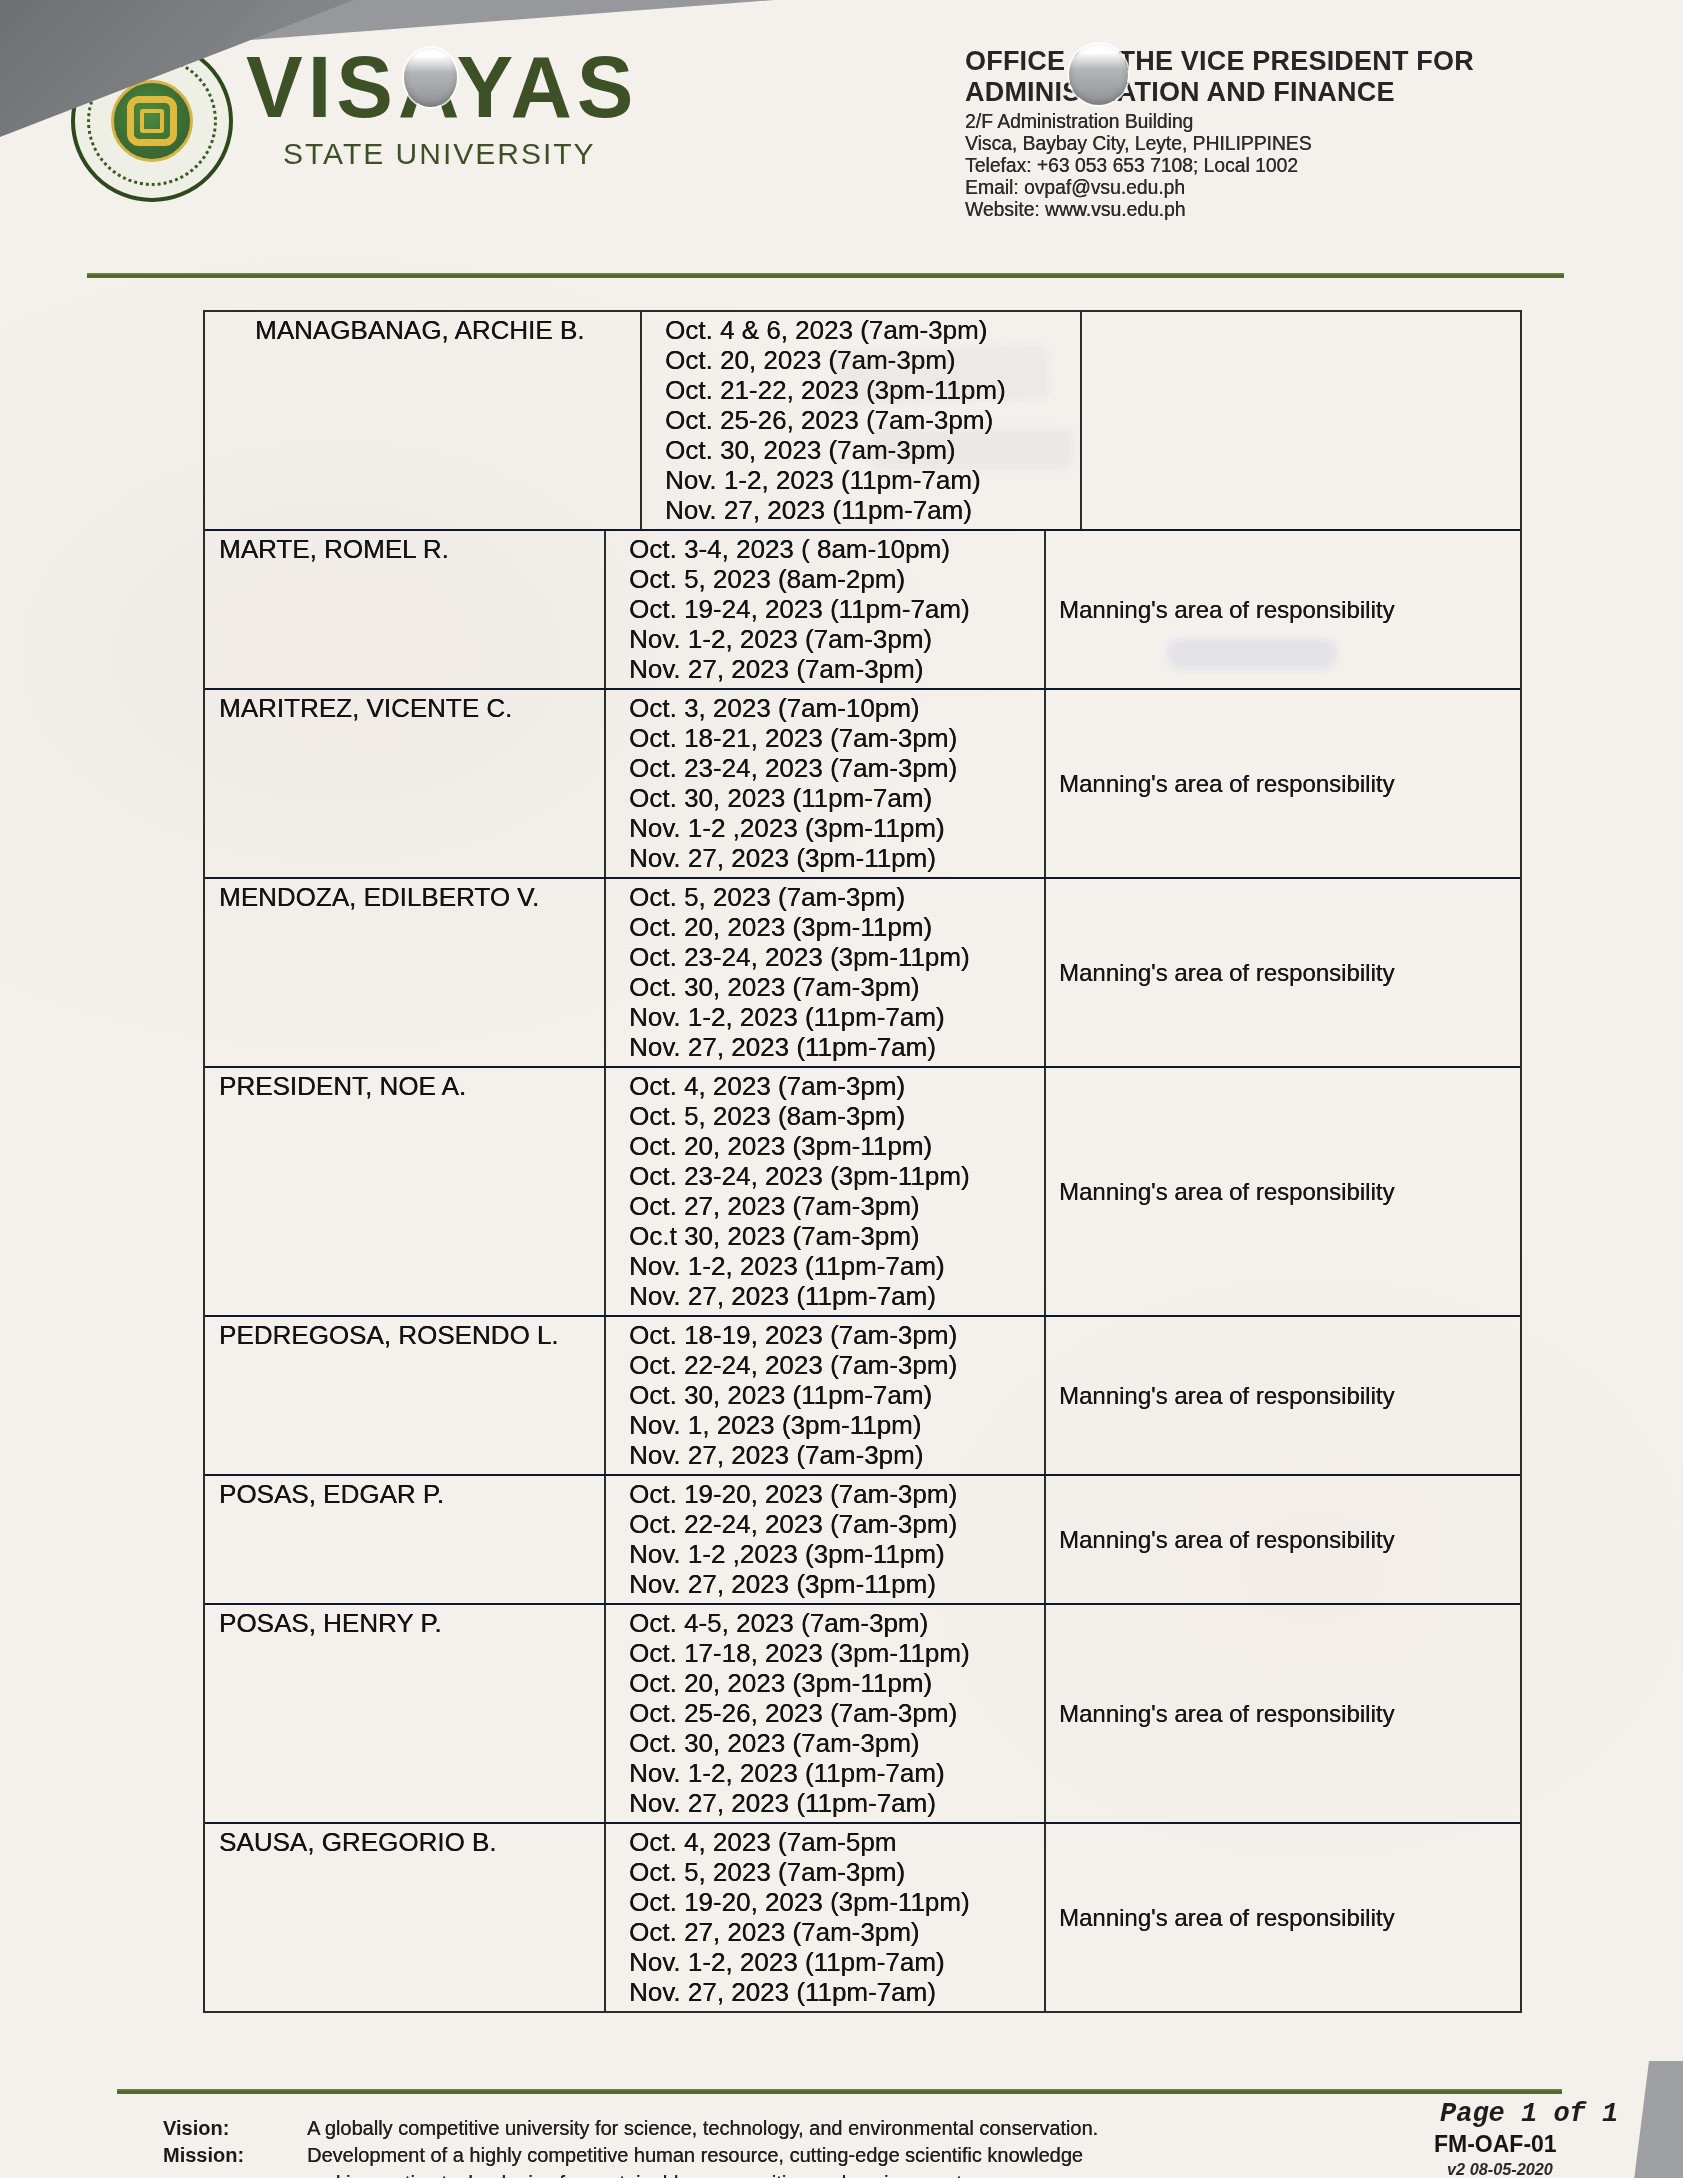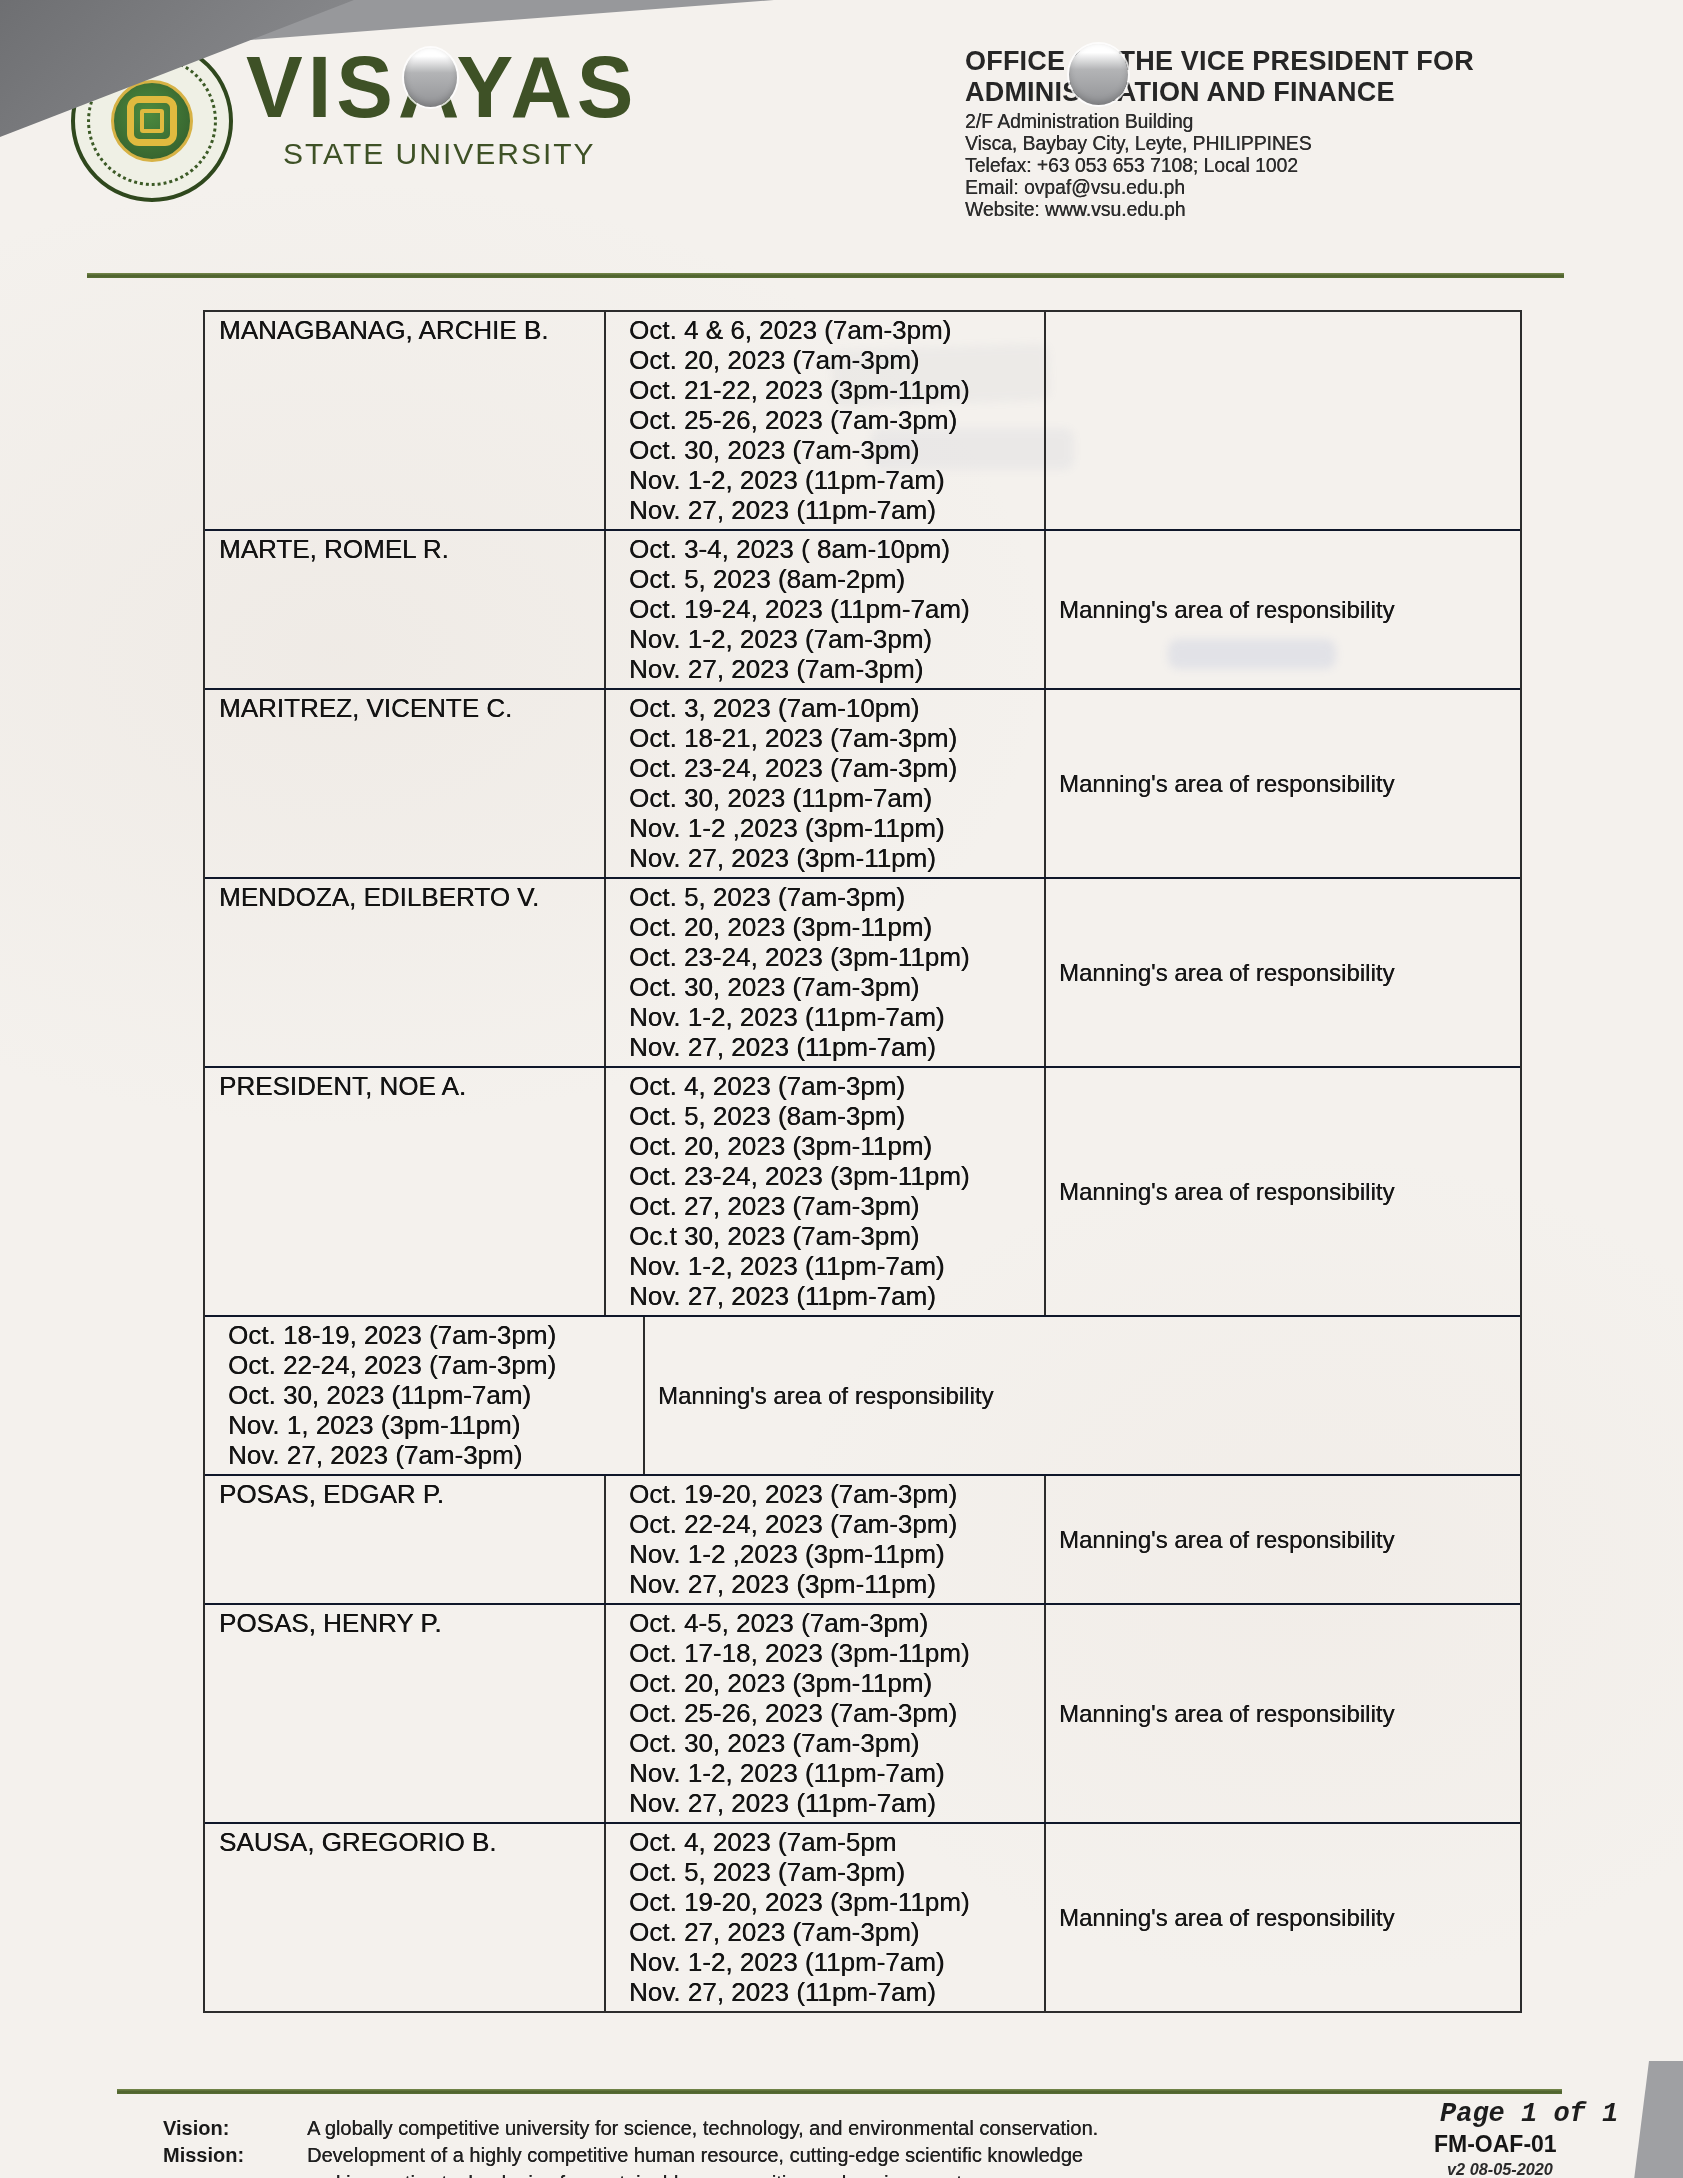--- a/index.html
+++ b/index.html
@@ -54,21 +54,21 @@
   .office-address .addr-line{white-space:nowrap;font-weight:400;
     text-shadow:0.3px 0 0 currentColor;}
   .rule{background:linear-gradient(180deg,#77894c 0%,#4d612d 55%,#5a6f36 100%);z-index:2;}
   .rule-header{left:87px;top:273px;width:1477px;height:5px;}
   .rule-footer{left:117px;top:2089px;width:1445px;height:5px;}
 
   
   .schedule-table{left:203px;top:310px;width:1319px;border:2.5px solid #2c2c2c;
     box-sizing:border-box;z-index:2;background:transparent;}
   .t-row{display:flex;border-top:2px solid #0f172a;}
-  .t-row:first-child{border-top:none;}
+  .t-row:first-child{border-top:none;padding-left:36px;}
   .cell{box-sizing:border-box;}
   .c-name{width:401px;border-right:2px solid #2c2c2c;padding:3px 6px 0 14px;
     font-size:26px;color:#131313;text-shadow:0.3px 0 0 currentColor;}
   .c-dates{width:440px;border-right:2px solid #2c2c2c;padding:3px 0 4px 23px;}
   .c-dates .sched-line{font-size:26px;line-height:30px;color:#131313;
     text-shadow:0.3px 0 0 currentColor;white-space:nowrap;}
   .c-area{flex:1;display:flex;align-items:center;padding-left:13px;
     font-size:24px;color:#161616;text-shadow:0.2px 0 0 currentColor;}
 
   
@@ -170,20 +170,21 @@
         <div class="sched-line">Oct. 20, 2023 (3pm-11pm)</div>
         <div class="sched-line">Oct. 23-24, 2023 (3pm-11pm)</div>
         <div class="sched-line">Oct. 27, 2023 (7am-3pm)</div>
         <div class="sched-line">Oc.t 30, 2023 (7am-3pm)</div>
         <div class="sched-line">Nov. 1-2, 2023 (11pm-7am)</div>
         <div class="sched-line">Nov. 27, 2023 (11pm-7am)</div>
       </div>
       <div class="cell c-area">Manning's area of responsibility</div>
     </div>
     <div class="t-row">
+      <div class="cell c-name">PEDREGOSA, ROSENDO L.</div>
       <div class="cell c-dates">
         <div class="sched-line">Oct. 18-19, 2023 (7am-3pm)</div>
         <div class="sched-line">Oct. 22-24, 2023 (7am-3pm)</div>
         <div class="sched-line">Oct. 30, 2023 (11pm-7am)</div>
         <div class="sched-line">Nov. 1, 2023 (3pm-11pm)</div>
         <div class="sched-line">Nov. 27, 2023 (7am-3pm)</div>
       </div>
       <div class="cell c-area">Manning's area of responsibility</div>
     </div>
     <div class="t-row">

